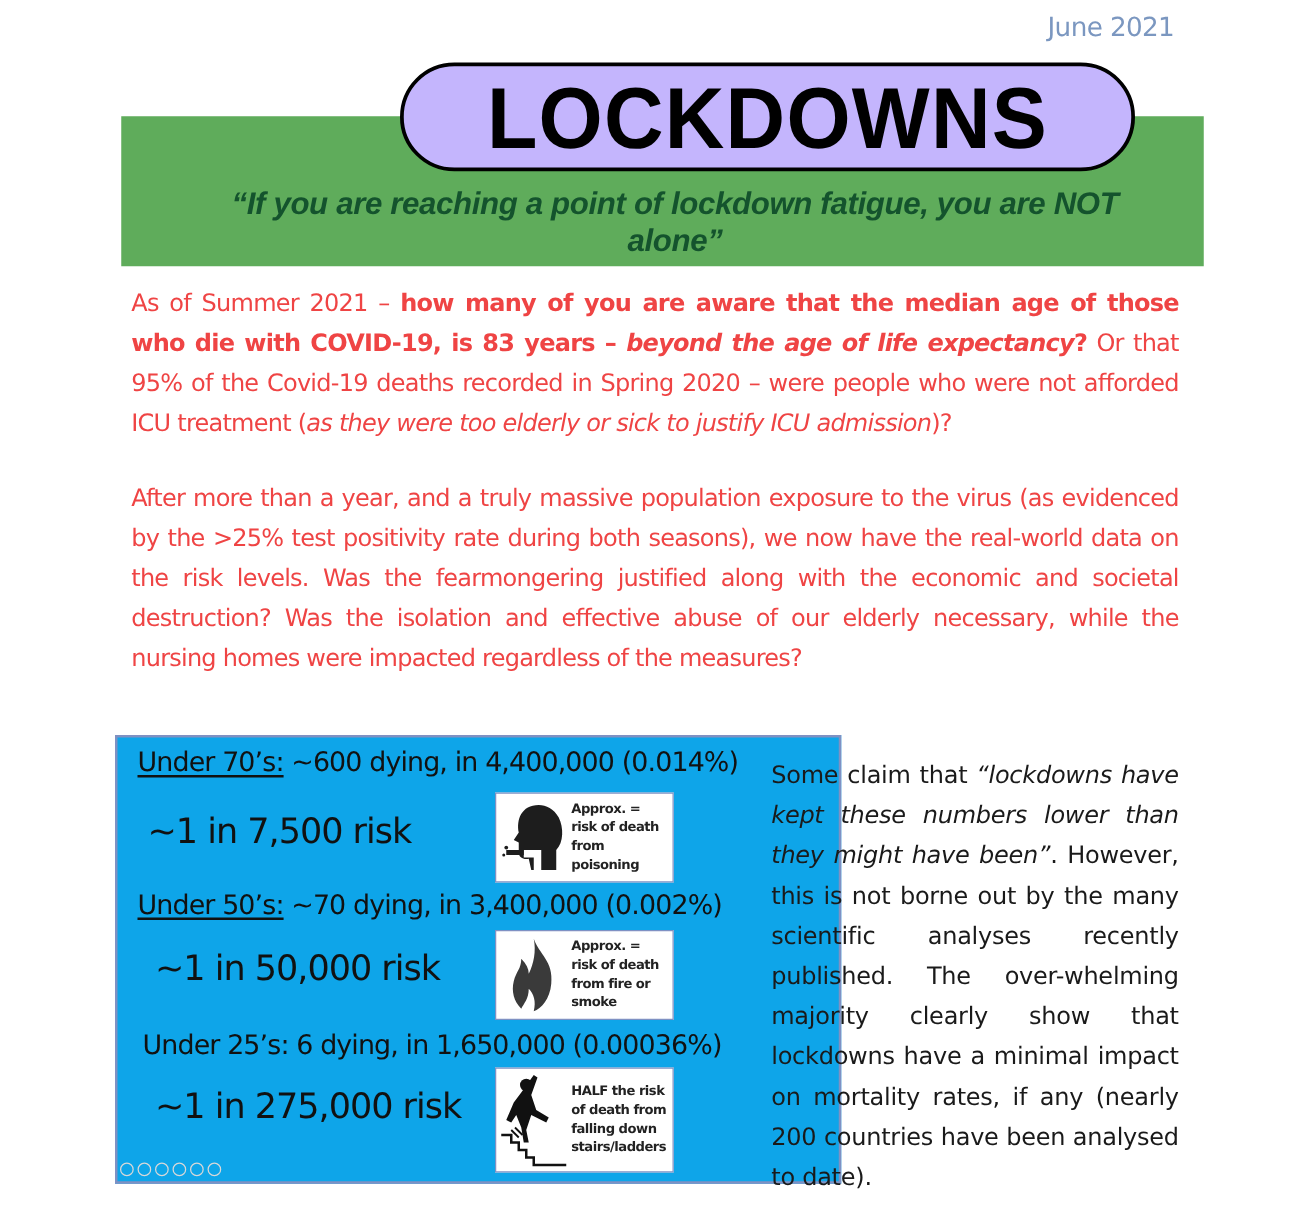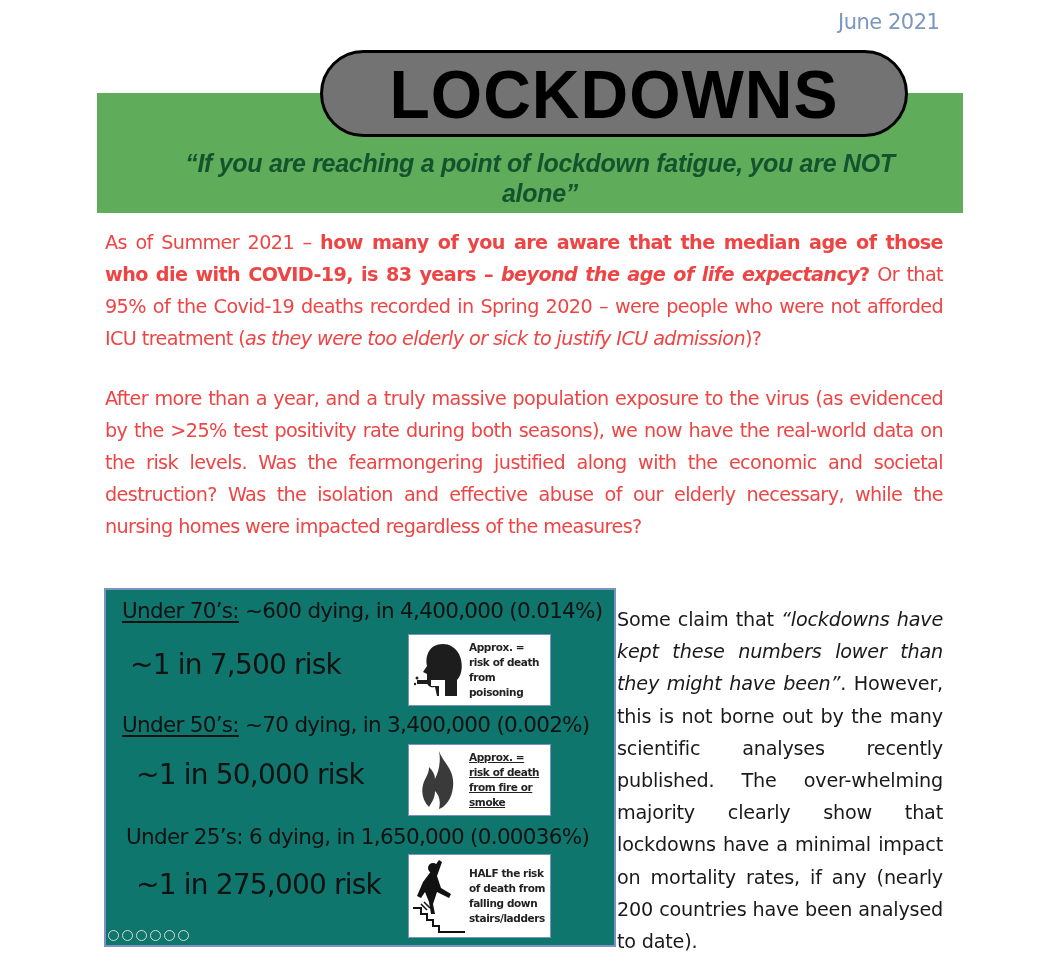--- a/index.html
+++ b/index.html
@@ -2,31 +2,31 @@
 <html><head>
 <meta charset="utf-8">
 <style>
   * { box-sizing: border-box; margin: 0; padding: 0; }
   html, body { width: 1048px; height: 970px; background: #ffffff; overflow: hidden; }
   body { position: relative; font-family: "Liberation Sans", sans-serif; color: #111; }
 
   .date { position: absolute; left: 838px; top: 10px; font-size: 21px; color: #7b97c0; font-family: "DejaVu Sans", sans-serif; font-weight: normal; letter-spacing: -0.5px; }
 
   .banner { position: absolute; left: 97px; top: 93px; width: 866px; height: 120px; background: #5fac5b; }
-  .pill { position: absolute; left: 320px; top: 50px; width: 588px; height: 87px; background: #737373; border: 3px solid #000; border-radius: 44px; display: flex; align-items: center; justify-content: center; }
+  .pill { position: absolute; left: 320px; top: 50px; width: 588px; height: 87px; background: #c4b5fd; border: 3px solid #000; border-radius: 44px; display: flex; align-items: center; justify-content: center; }
   .pill-title { font-family: "Liberation Sans", sans-serif; font-weight: bold; font-size: 66px; letter-spacing: 1px; color: #000; transform: scaleY(1.05); line-height: 1; }
   .quote { position: absolute; left: 97px; top: 148px; width: 866px; text-align: center; font-weight: bold; font-style: italic; font-size: 25px; line-height: 30px; color: #14532d; padding: 0 40px 0 60px; letter-spacing: -0.3px; }
 
   .para { position: absolute; left: 105px; width: 838px; font-family: "DejaVu Sans", sans-serif; font-size: 19.2px; line-height: 32px; color: #ef4444; text-align: justify; letter-spacing: -0.6px; }
   .p1 { top: 227px; }
   .p2 { top: 383px; }
   .para b { font-weight: bold; }
   .para i { font-style: italic; }
 
-  .stats-box { position: absolute; left: 104px; top: 588px; width: 512px; height: 359px; border: 2px solid #7f91c3; background: #0f766e; }
+  .stats-box { position: absolute; left: 92px; top: 588px; width: 581px; height: 359px; border: 2px solid #7f91c3; background: #0ea5e9; }
   .stat-head { position: absolute; left: 16px; font-family: "DejaVu Sans", sans-serif; font-size: 21.5px; color: #111; letter-spacing: -0.7px; white-space: nowrap; }
   .stat-head u { text-decoration: underline; text-underline-offset: 3px; }
   .stat-risk { position: absolute; font-family: "DejaVu Sans", sans-serif; font-size: 28px; color: #111; letter-spacing: -0.8px; white-space: nowrap; }
   .ibox { position: absolute; left: 302px; width: 143px; height: 72px; border: 1.5px solid #7f91c3; background: #fff; display: flex; align-items: center; }
   .ibox .ico { width: 60px; height: 68px; display: flex; align-items: center; justify-content: center; flex-shrink: 0; }
   .ibox .itext { font-family: "DejaVu Sans", sans-serif; font-size: 10.5px; line-height: 15px; color: #222; letter-spacing: -0.4px; font-weight: bold; }
 
   .slide-controls { position: absolute; left: 2px; bottom: 4px; display: flex; gap: 3px; }
   .slide-controls span { width: 11px; height: 11px; border: 1px solid #d8d8d8; border-radius: 50%; display: inline-block; }
 
@@ -66,21 +66,21 @@
   </div>
 
   <div class="stat-head" style="top:122px;"><u>Under 50’s:</u><span> ~70 dying, in 3,400,000 (0.002%)</span></div>
   <div class="stat-risk" style="left:30px; top:168px;">~1 in 50,000 risk</div>
   <div class="ibox" style="top:154px;">
     <div class="ico">
       <svg width="40" height="62" viewBox="0 0 40 62">
         <path d="M20 2 C24 14 36 20 34 38 C33 50 26 58 20 60 C22 52 20 46 16 42 C16 50 12 54 10 58 C4 52 2 44 4 36 C6 28 10 26 10 18 C14 22 16 26 16 30 C20 22 22 12 20 2 Z" fill="#3a3a3a"></path>
       </svg>
     </div>
-    <div class="itext" style="width:78px;text-decoration:underline;">Approx. = risk of death from fire or smoke</div>
+    <div class="itext" style="width:78px;">Approx. = risk of death from fire or smoke</div>
   </div>
 
   <div class="stat-head" style="top:234px; left:20px;"><span>Under 25’s:</span><span> 6 dying, in 1,650,000 (0.00036%)</span></div>
   <div class="stat-risk" style="left:30px; top:278px;">~1 in 275,000 risk</div>
   <div class="ibox" style="top:264px; height:84px;">
     <div class="ico" style="height:80px;">
       <svg width="56" height="76" viewBox="0 0 56 76">
         <circle cx="22" cy="10" r="5" fill="#111"></circle>
         <path d="M28 2 L31 4 L26 18 L30 30 L40 36 L38 40 L26 34 L22 46 L24 56 L20 56 L18 44 L14 34 L10 40 L6 38 L12 24 L18 16 Z" fill="#111"></path>
         <path d="M2 50 L10 50 L10 56 L16 56 L16 62 L22 62 L22 68 L28 68 L28 74 L54 74" fill="none" stroke="#111" stroke-width="2"></path>

